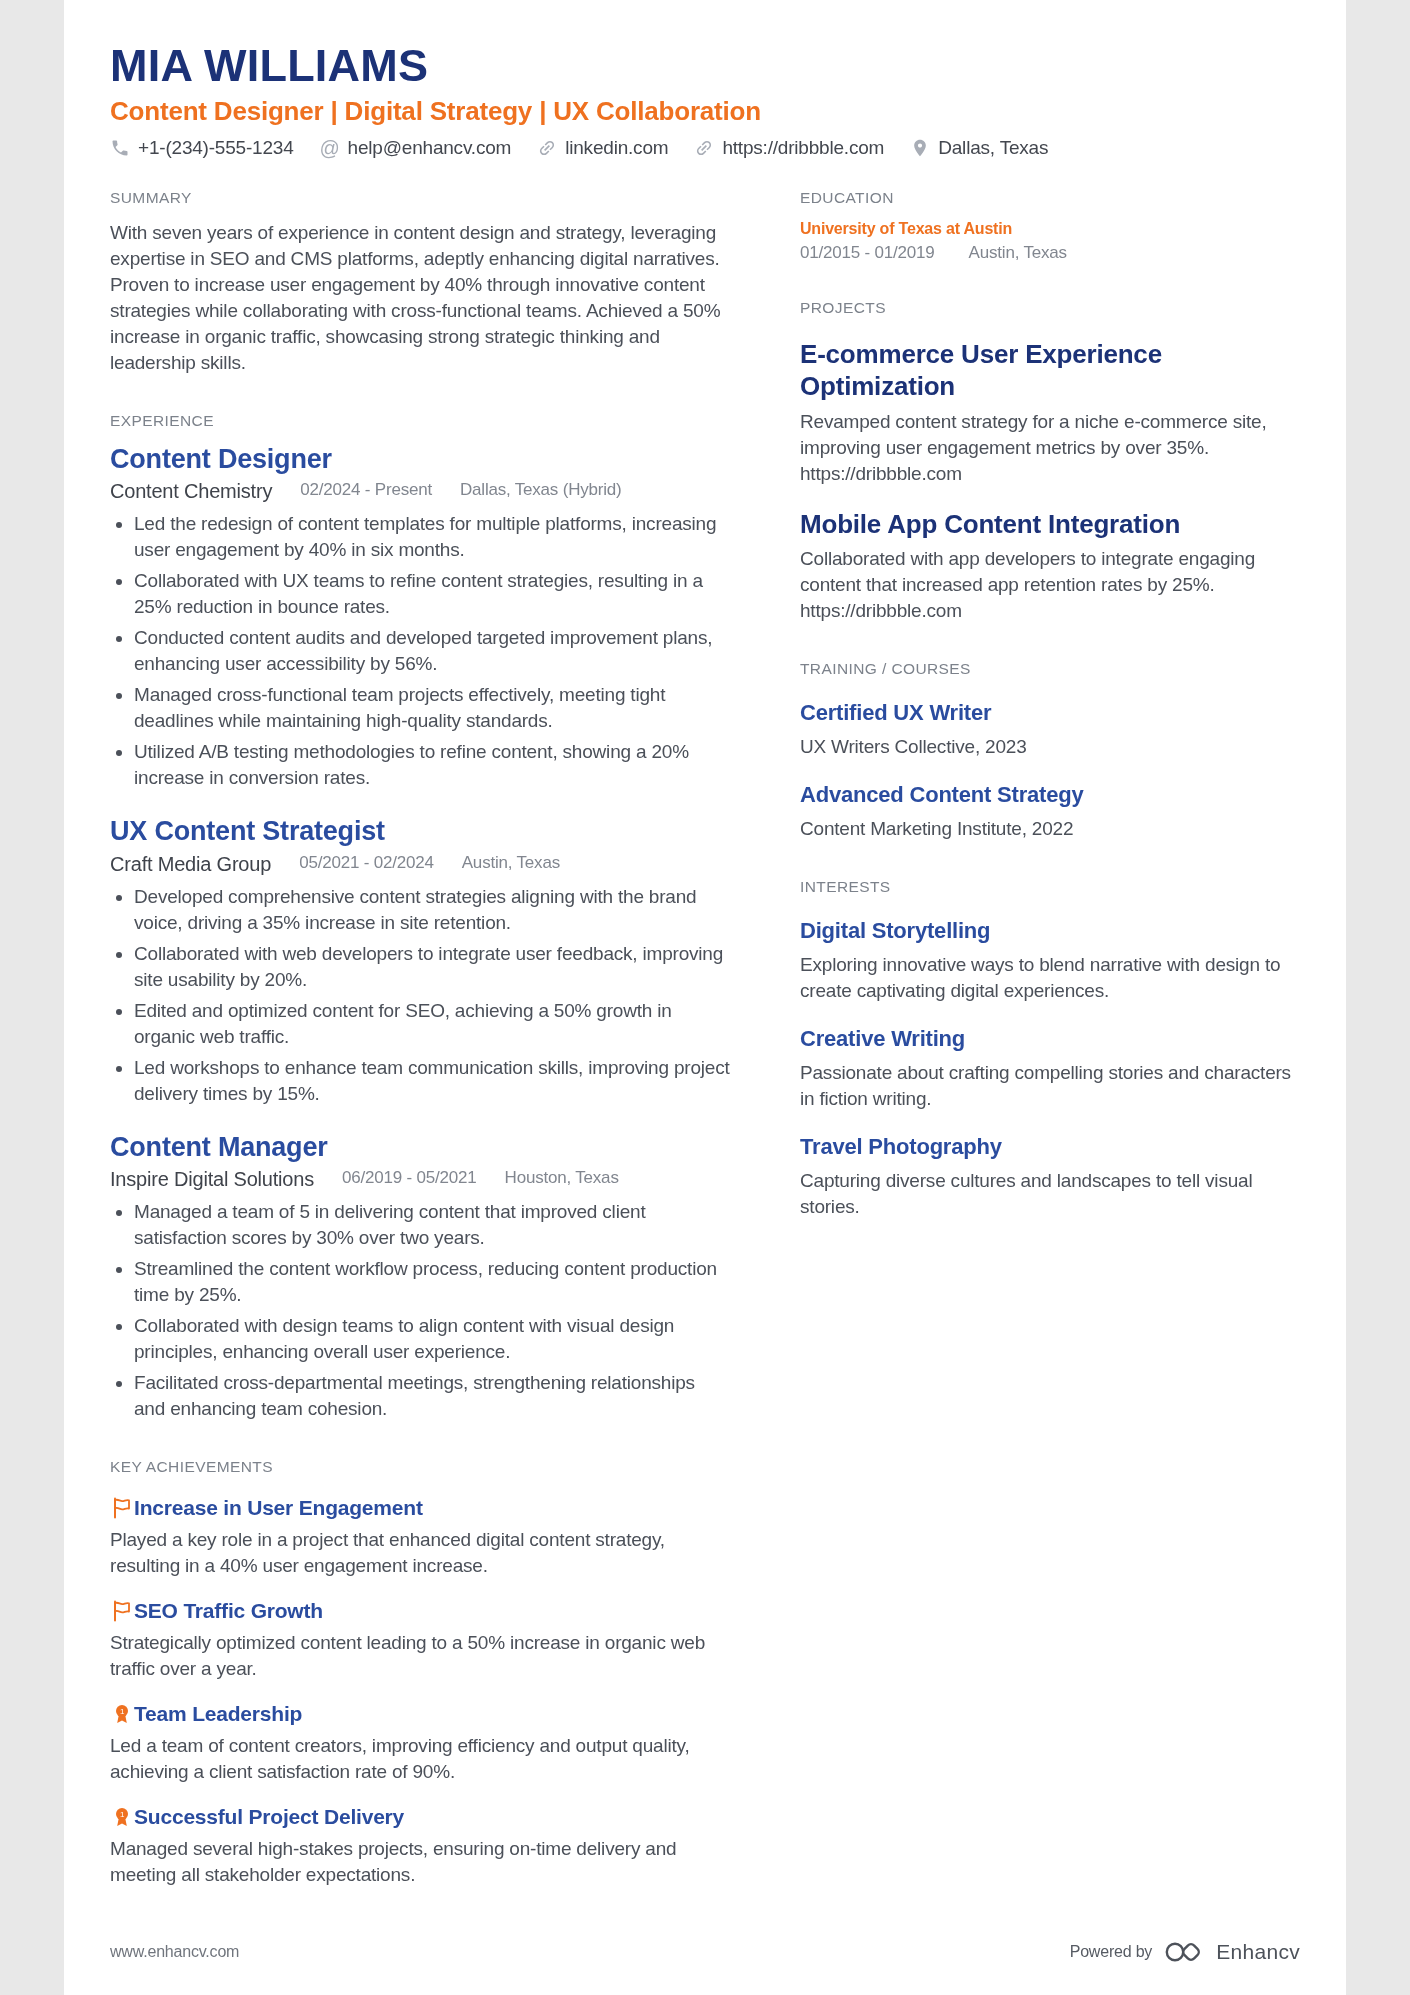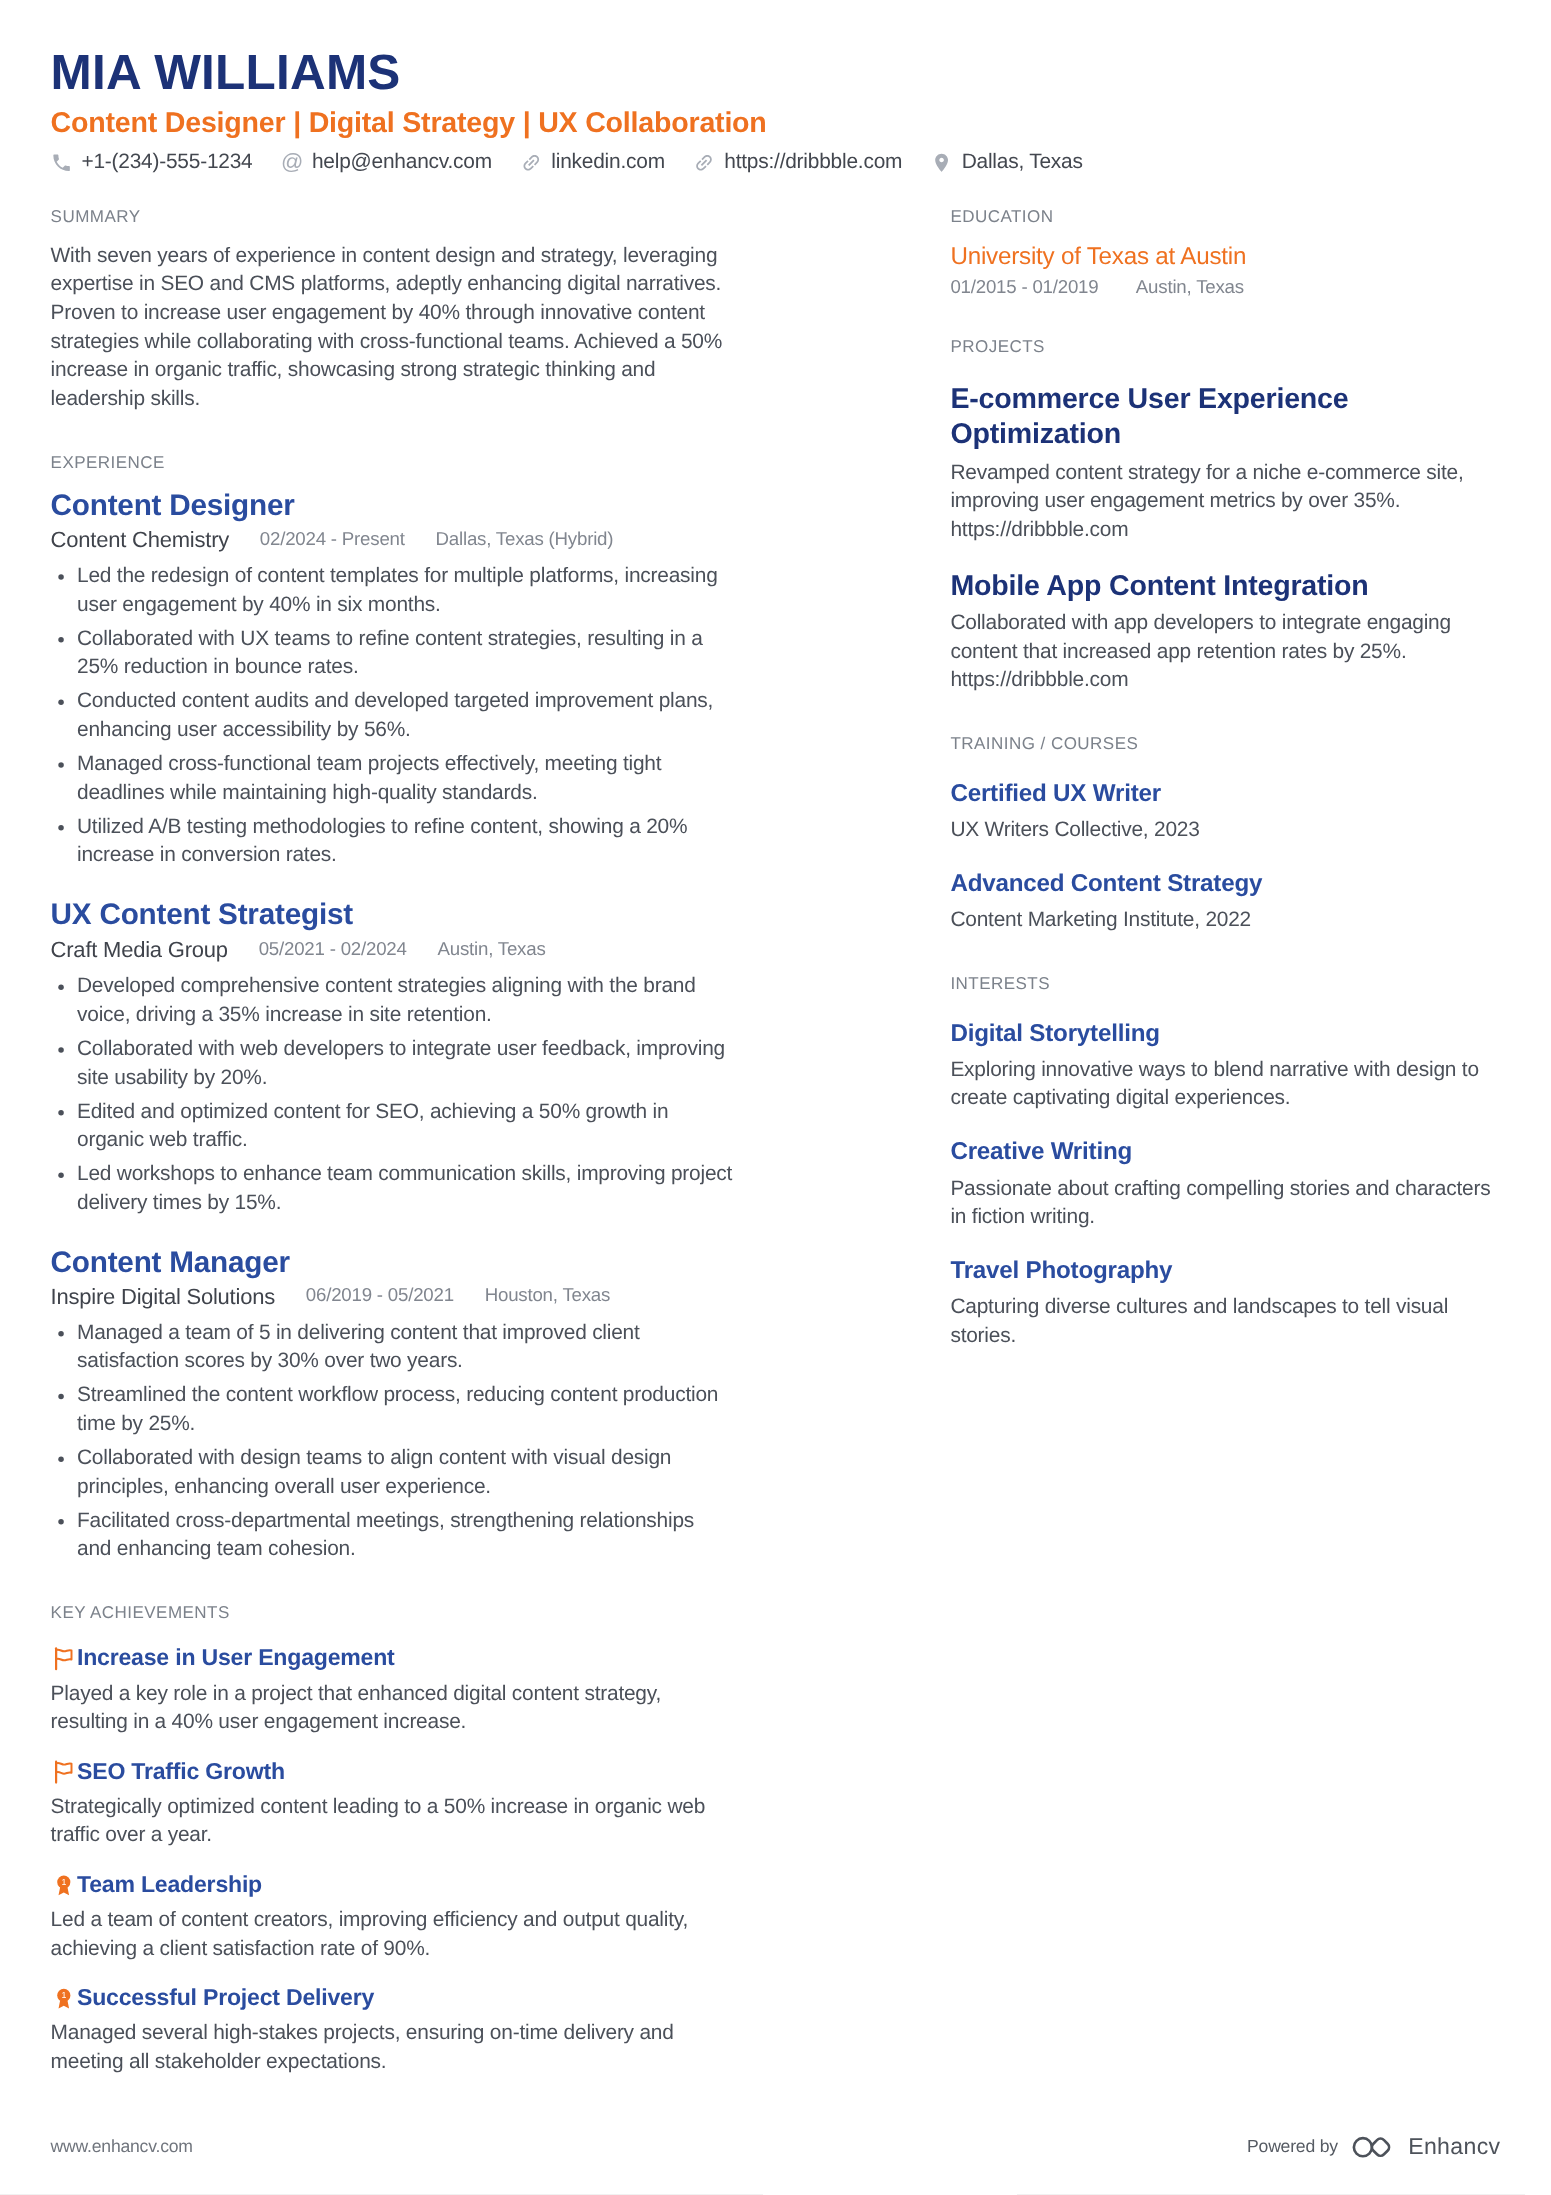--- a/index.html
+++ b/index.html
@@ -1,19 +1,19 @@
 <!DOCTYPE html>
 <html style="--navy: #1c3277; --blue: #2a4c9f; --accent: #ef7120;"><head>
 <meta charset="utf-8">
 <style>
   * { margin:0; padding:0; box-sizing:border-box; }
   html,body { background:#e8e8e8; }
   body { font-family:"Liberation Sans", sans-serif; }
   .page {
-    position:relative; width:1410px; height:1995px; background:#ffffff;
+    position:relative; width:1282px; height:1995px; background:#ffffff;
     margin:0 auto; padding:42px 46px 0 46px; overflow:hidden;
     color:#4b5059; letter-spacing:-0.2px;
   }
   
   .name {
     font-size:45px; line-height:1.08; font-weight:700; letter-spacing:0.2px;
     color:var(--navy,#1c3277);
   }
   .headline { font-size:26px; line-height:1.25; font-weight:700; color:var(--accent,#ef7120); margin-top:4px; }
   .contact-row { display:flex; flex-wrap:wrap; gap:8px 26px; margin-top:10px; align-items:center; }
@@ -43,21 +43,21 @@
   .bullets li { font-size:19px; line-height:26px; color:#4b5059; margin-bottom:5px; }
   
   .ach-item { margin-top:20px; }
   .ach-item:first-of-type { margin-top:0; }
   .ach-head { display:flex; align-items:center; gap:0; margin-bottom:7px; }
   .ach-icon { width:24px; height:24px; color:var(--accent,#ef7120); flex:0 0 auto; }
   .ach-icon svg { width:24px; height:24px; }
   .ach-title { font-size:21px; font-weight:700; color:var(--blue,#2a4c9f); }
   
   .degree { font-size:27px; line-height:1.2; font-weight:700; color:var(--navy,#1c3277); }
-  .school { font-size:22px; color:var(--accent,#ef7120); font-weight:400; margin-top:6px; }
+  .school { font-size:16px; color:var(--accent,#ef7120); font-weight:700; margin-top:6px; }
   .edu-meta { display:flex; gap:34px; margin-top:5px; }
   .r-item { margin-top:22px; }
   .r-item:first-of-type { margin-top:0; }
   .proj-title { font-size:26px; line-height:1.22; font-weight:700; color:var(--navy,#1c3277); margin-bottom:6px; }
   .small-title { font-size:22px; font-weight:700; color:var(--blue,#2a4c9f); margin-bottom:8px; }
   .int-title { font-size:22px; font-weight:700; color:var(--blue,#2a4c9f); margin-bottom:8px; }
   
   .footer {
     position:absolute; left:46px; right:46px; bottom:30px;
     display:flex; justify-content:space-between; align-items:center;

